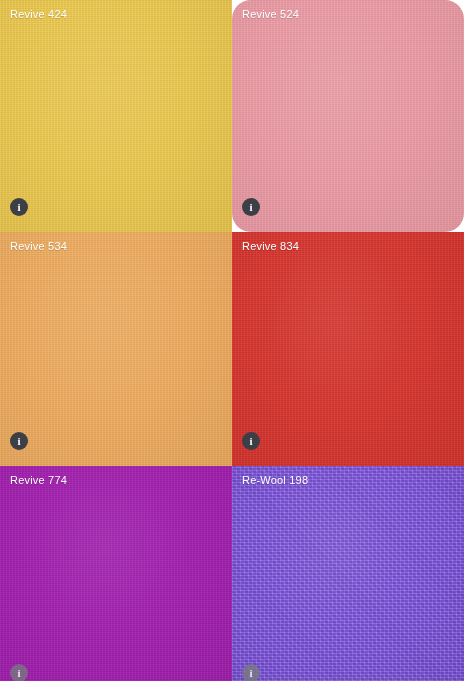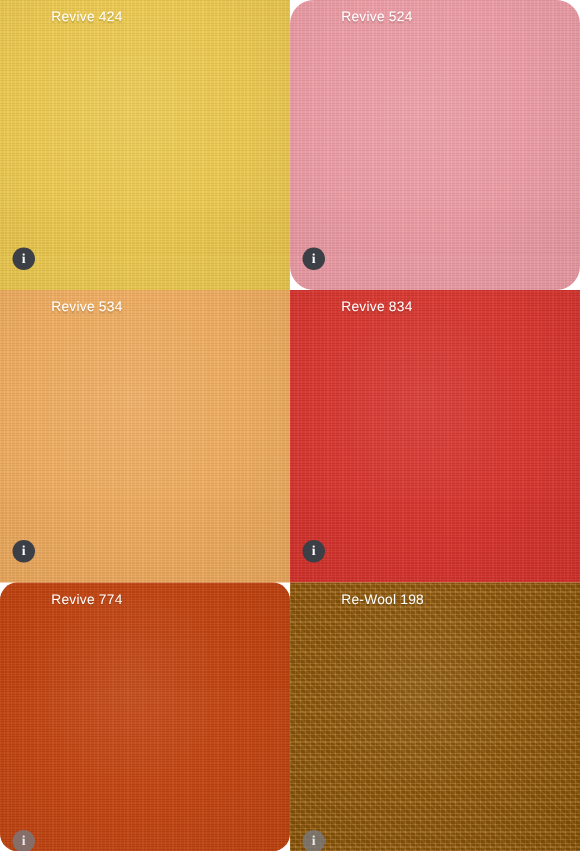--- a/index.html
+++ b/index.html
@@ -97,21 +97,20 @@
     left: 10px;
     color: #ffffff;
     font-family: "Liberation Sans", sans-serif;
     font-size: 11px;
     font-weight: 400;
     letter-spacing: 0.2px;
     line-height: 14px;
     text-shadow: 0 1px 1px rgba(0,0,0,0.18);
     white-space: nowrap;
     z-index: 3;
-    margin-left: 31px;
   }
 
   
   .info-button {
     position: absolute;
     left: 10px;
     bottom: 16px;
     width: 18px;
     height: 18px;
     border-radius: 50%;
@@ -176,30 +175,30 @@
 
   <div class="swatch-tile" style="background-color: rgb(216, 50, 43);">
     <div class="tile-texture"></div>
     <div class="tile-sheen"></div>
     <span class="tile-label">Revive 834</span>
     <div class="info-button">
       <span class="info-glyph">i</span>
     </div>
   </div>
 
-  <div class="swatch-tile row-bottom" style="background-color: #c2410c; border-radius: 14px;">
+  <div class="swatch-tile row-bottom" style="background-color: #a21caf;">
     <div class="tile-texture"></div>
     <div class="tile-sheen"></div>
     <span class="tile-label">Revive 774</span>
     <div class="info-button">
       <span class="info-glyph">i</span>
     </div>
   </div>
 
-  <div class="swatch-tile row-bottom" style="background-color: #a16207;">
+  <div class="swatch-tile row-bottom" style="background-color: #8b5cf6;">
     <div class="tile-texture coarse"></div>
     <div class="tile-sheen"></div>
     <span class="tile-label">Re-Wool 198</span>
     <div class="info-button">
       <span class="info-glyph">i</span>
     </div>
   </div>
 
 </div>
 

